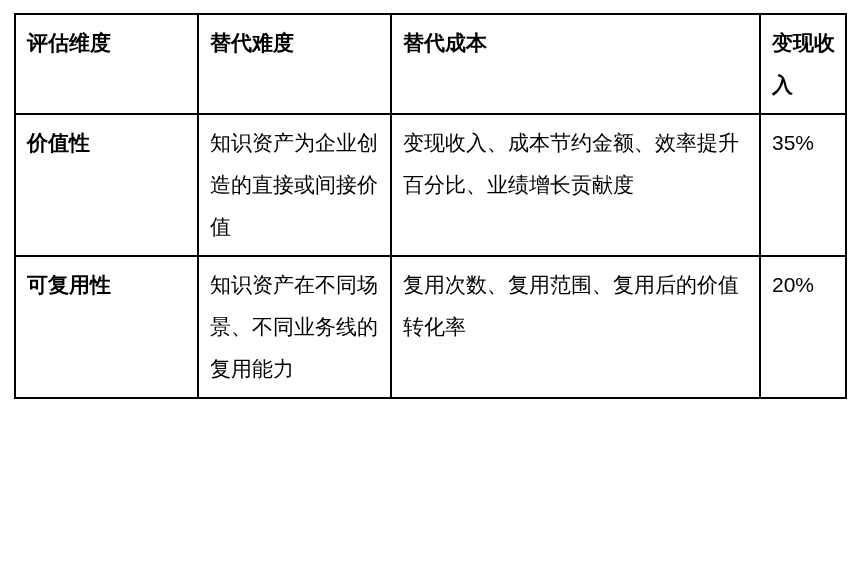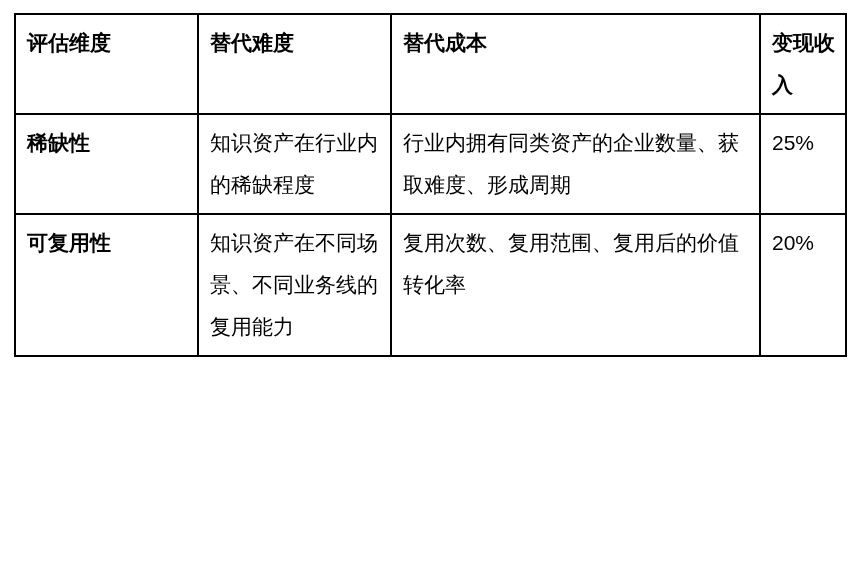--- a/index.html
+++ b/index.html
@@ -66,25 +66,25 @@
     </colgroup>
     <thead>
       <tr class="header-row">
         <th>评估维度</th>
         <th>替代难度</th>
         <th>替代成本</th>
         <th>变现收入</th>
       </tr>
     </thead>
     <tbody>
-      <tr class="row-short">
-        <td class="dim-cell">稀缺性</td>
-        <td>知识资产在行业内的稀缺程度</td>
-        <td>行业内拥有同类资产的企业数量、获取难度、形成周期</td>
-        <td class="weight-cell">25%</td>
+      <tr class="row-tall">
+        <td class="dim-cell">价值性</td>
+        <td>知识资产为企业创造的直接或间接价值</td>
+        <td>变现收入、成本节约金额、效率提升百分比、业绩增长贡献度</td>
+        <td class="weight-cell">35%</td>
       </tr>
       <tr class="row-tall">
         <td class="dim-cell">可复用性</td>
         <td>知识资产在不同场景、不同业务线的复用能力</td>
         <td>复用次数、复用范围、复用后的价值转化率</td>
         <td class="weight-cell">20%</td>
       </tr>
     </tbody>
   </table>
 </div>

